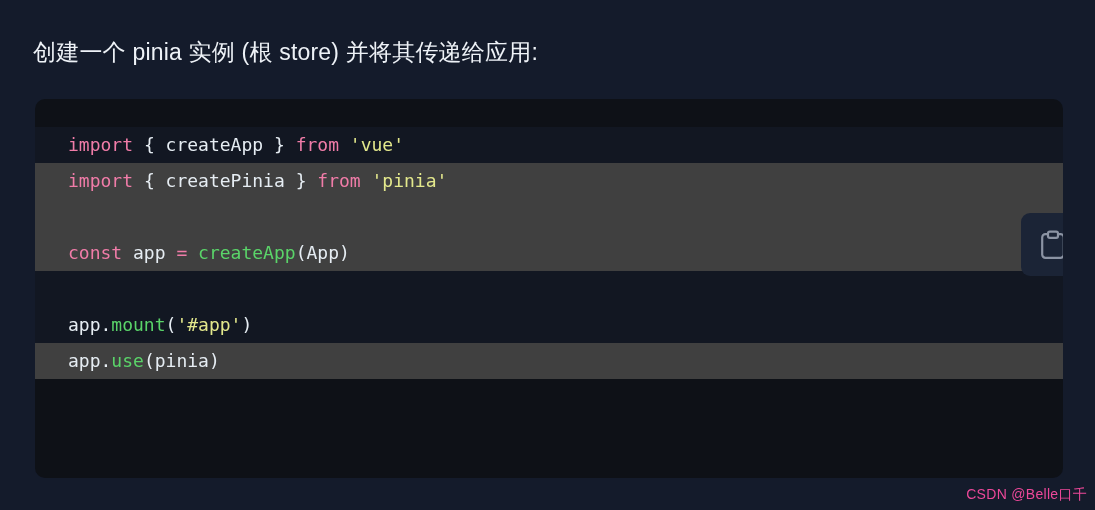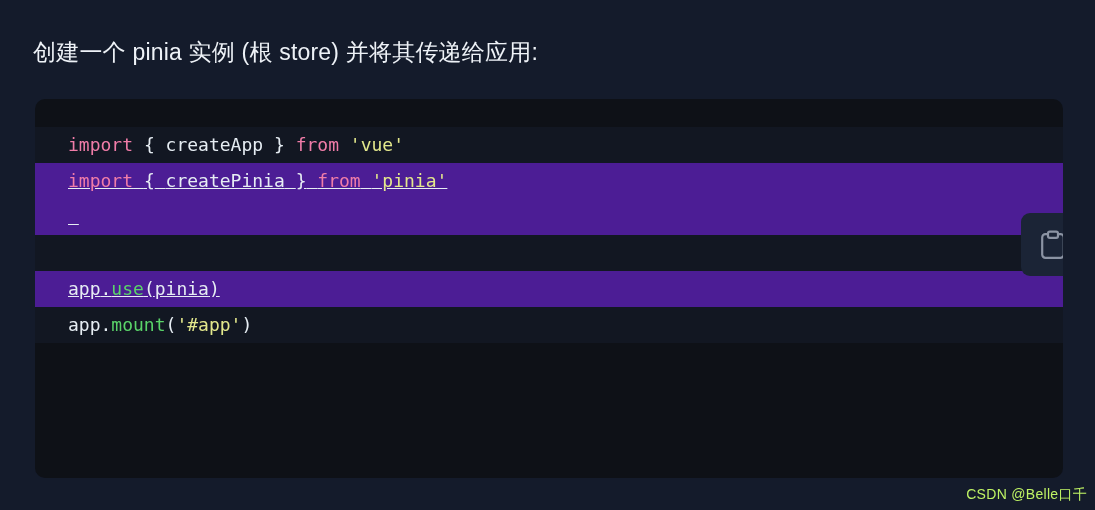--- a/index.html
+++ b/index.html
@@ -59,21 +59,21 @@
 
   .code-line {
     height: 36px;
     line-height: 36px;
     padding-left: 33px;
     white-space: pre;
     color: #e6edf3;
     box-sizing: border-box;
   }
   .code-line.stripe-a { background: #121722; }
-  .code-line.stripe-b { background: #4c1d95; text-decoration: underline; }
+  .code-line.stripe-b { background: #404040; }
 
   
   .tok-kw   { color: #f07ca8; }
   .tok-fn   { color: #5ad469; }
   .tok-str  { color: #e3e88c; margin-top: 28px; }
   .tok-id   { color: #e6edf3; }
   .tok-punc { color: #e6edf3; }
 
   
   #copy-button {
@@ -91,42 +91,43 @@
   }
   #copy-button svg { display: block; }
 
   
   #watermark {
     position: absolute;
     right: 8px;
     bottom: 6px;
     font-size: 14px;
     line-height: 20px;
-    color: #bef264;
+    color: #ec4899;
     letter-spacing: 0.3px;
     white-space: nowrap;
     margin-left: 36px;
   }
 </style>
 </head>
 <body>
 
 <div id="page">
 
   <div id="page-title">创建一个 pinia 实例 (根 store) 并将其传递给应用:</div>
 
   <div id="code-block">
 
     <div id="code-lines">
         <div class="code-line stripe-a"><span class="tok-kw">import</span><span class="tok-punc"> </span><span class="tok-punc">{</span><span class="tok-punc"> </span><span class="tok-id">createApp</span><span class="tok-punc"> </span><span class="tok-punc">}</span><span class="tok-punc"> </span><span class="tok-kw">from</span><span class="tok-punc"> </span><span class="tok-str">'vue'</span></div>
         <div class="code-line stripe-b"><span class="tok-kw">import</span><span class="tok-punc"> </span><span class="tok-punc">{</span><span class="tok-punc"> </span><span class="tok-id">createPinia</span><span class="tok-punc"> </span><span class="tok-punc">}</span><span class="tok-punc"> </span><span class="tok-kw">from</span><span class="tok-punc"> </span><span class="tok-str">'pinia'</span></div>
         <div class="code-line stripe-b">&nbsp;</div>
+        <div class="code-line stripe-b"><span class="tok-kw">const</span><span class="tok-punc"> </span><span class="tok-id">app</span><span class="tok-punc"> </span><span class="tok-kw">=</span><span class="tok-punc"> </span><span class="tok-fn">createApp</span><span class="tok-punc">(</span><span class="tok-id">App</span><span class="tok-punc">)</span></div>
         <div class="code-line stripe-a">&nbsp;</div>
+        <div class="code-line stripe-a"><span class="tok-id">app</span><span class="tok-punc">.</span><span class="tok-fn">mount</span><span class="tok-punc">(</span><span class="tok-str">'#app'</span><span class="tok-punc">)</span></div>
         <div class="code-line stripe-b"><span class="tok-id">app</span><span class="tok-punc">.</span><span class="tok-fn">use</span><span class="tok-punc">(</span><span class="tok-id">pinia</span><span class="tok-punc">)</span></div>
-        <div class="code-line stripe-a"><span class="tok-id">app</span><span class="tok-punc">.</span><span class="tok-fn">mount</span><span class="tok-punc">(</span><span class="tok-str">'#app'</span><span class="tok-punc">)</span></div>
       </div>
 
     <div id="copy-button">
       <span>
         <svg width="26" height="30" viewBox="0 0 26 30" fill="none" xmlns="http://www.w3.org/2000/svg">
           <rect x="2.2" y="4.2" width="21.6" height="23.6" rx="3.2" stroke="#8b93a3" stroke-width="2.2" fill="none"></rect>
           <rect x="8.0" y="1.6" width="10" height="6.2" rx="1.8" stroke="#8b93a3" stroke-width="2.2" fill="#1b2436"></rect>
         </svg>
       </span>
     </div>

